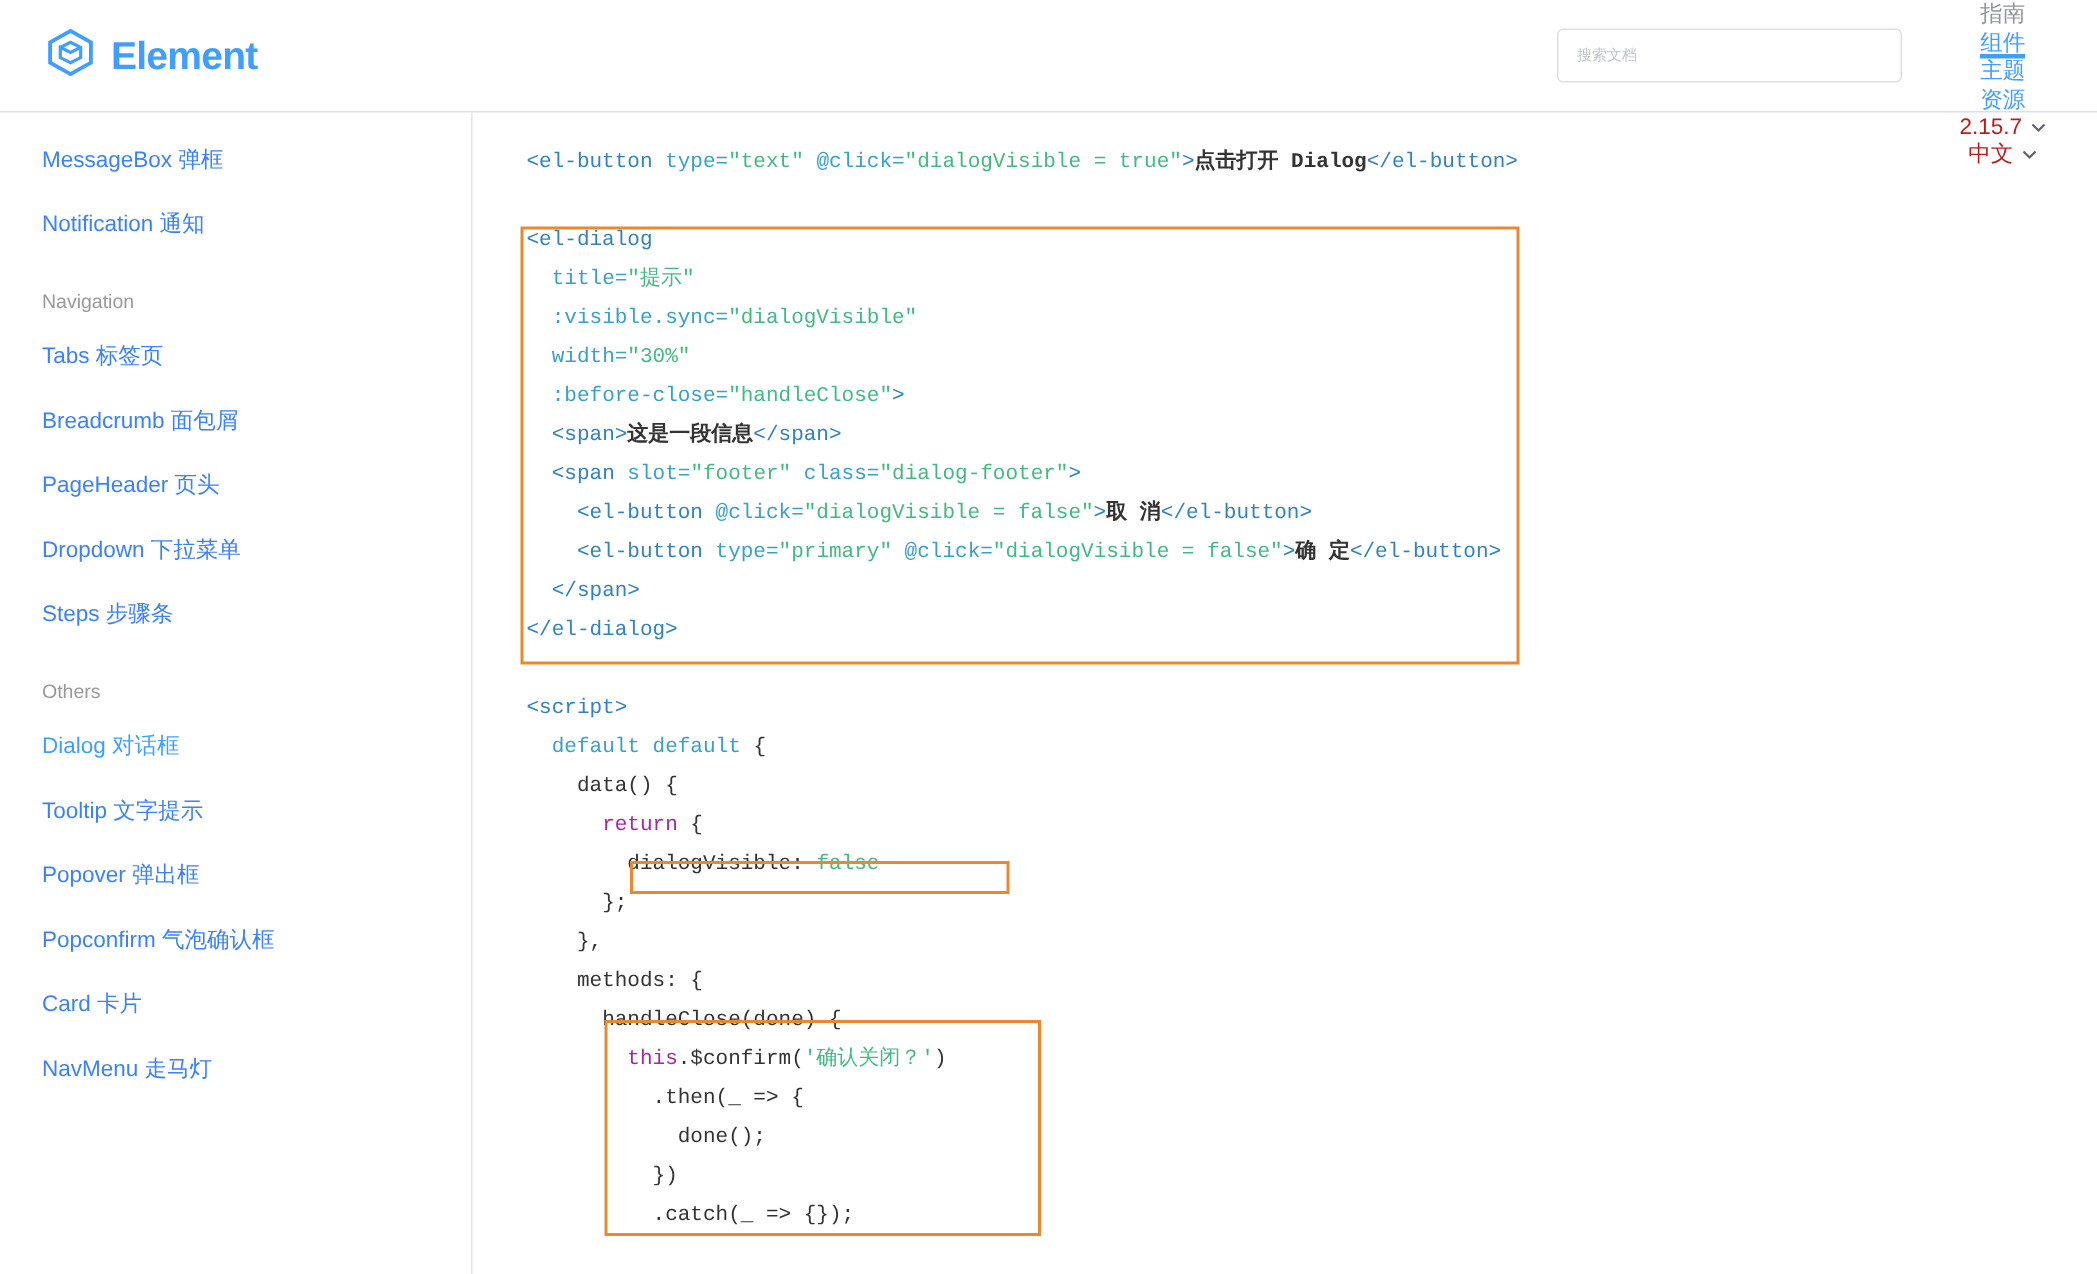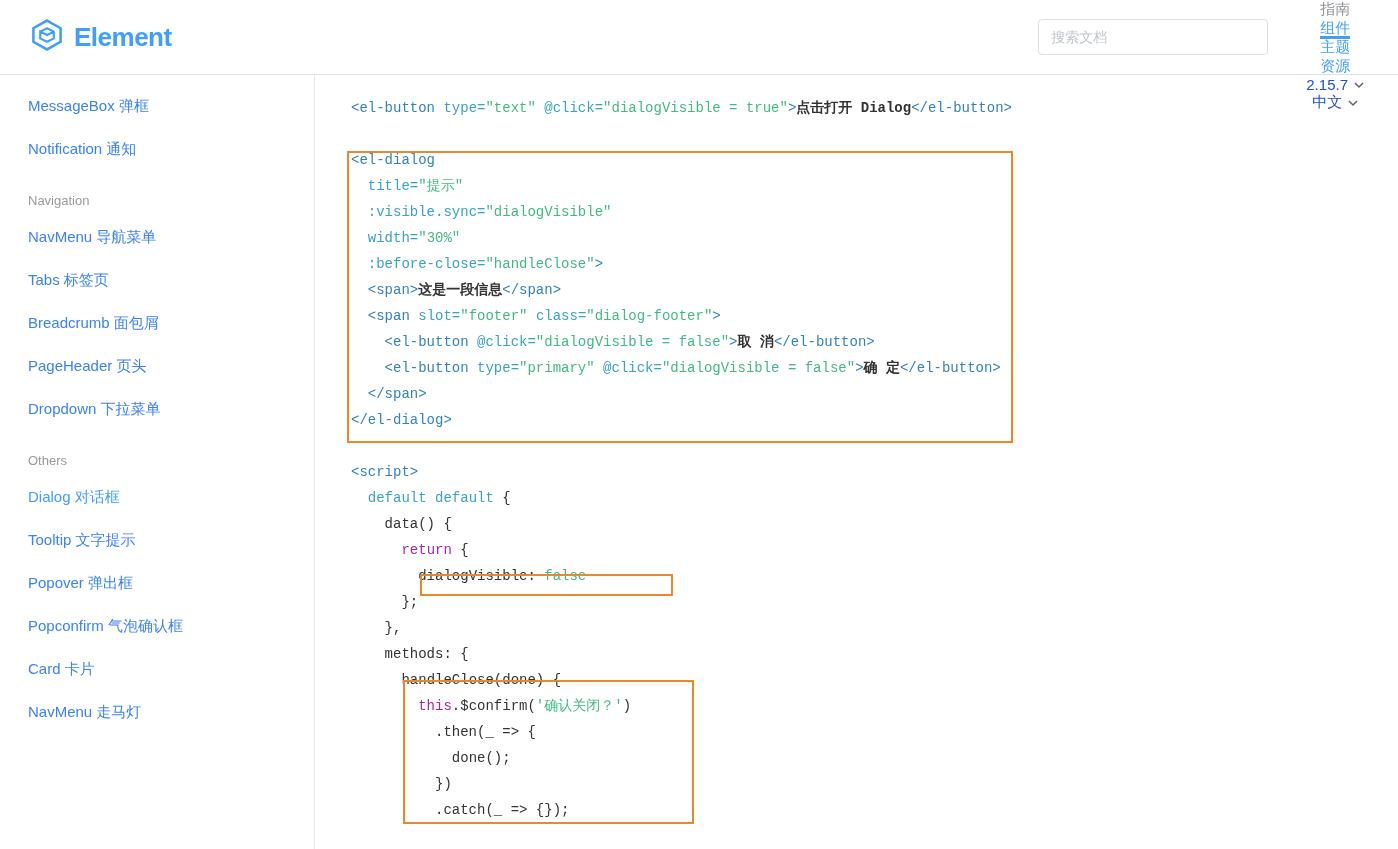--- a/index.html
+++ b/index.html
@@ -20,40 +20,40 @@
   }
   .logo { display: flex; align-items: center; gap: 10px; cursor: pointer; }
   .logo-text { font-size: 26px; font-weight: 600; color: #409eff; letter-spacing: -0.5px; }
   .spacer { flex: 1; }
   .search-wrap { margin-right: 28px; }
   .search {
     width: 230px; height: 36px;
     border: 1px solid #dcdfe6;
     border-radius: 4px;
     padding: 0 12px;
-    font-size: 14px;
+    font-size: 10px;
     color: #606266;
     outline: none;
   }
   .search::placeholder { color: #c0c4cc; }
   .nav { display: flex; align-items: center; height: 100%; flex-direction: column; }
   .nav-item {
     font-size: 15px; color: #1f2f3d; padding: 0 22px;
     height: 75px; display: flex; align-items: center;
     cursor: pointer; position: relative;
   }
   .nav-item.muted { color: #909399; }
   .nav-item.link { color: #409eff; }
   .nav-item.active { color: #409eff; }
   .nav-item.active::after {
     content: ""; position: absolute; left: 22px; right: 22px; bottom: -1px;
     height: 3px; background: #409eff;
   }
   .divider { width: 1px; height: 22px; background: #dcdfe6; margin: 0 14px; }
-  .sel { display: flex; align-items: center; gap: 6px; color: #1d4ed8; font-size: 15px; cursor: pointer; padding: 0 10px; }
+  .sel { display: flex; align-items: center; gap: 6px; color: #b91c1c; font-size: 15px; cursor: pointer; padding: 0 10px; }
   .chev { width: 10px; height: 10px; }
   .chev svg { display:block; }
 
   
   .main { display: flex; }
   .sidebar {
     width: 315px; padding: 10px 0 40px 28px;
     border-right: 1px solid #e6e6e6;
     min-height: 800px;
   }
@@ -141,25 +141,25 @@
   </div>
 </div>
 
 <div class="main">
 
   <div class="sidebar">
     <div class="side-item">MessageBox 弹框</div>
     <div class="side-item">Notification 通知</div>
 
     <div class="side-group">Navigation</div>
-    <div class="side-item">NavMenu 导航菜单</div>
     <div class="side-item">Tabs 标签页</div>
     <div class="side-item">Breadcrumb 面包屑</div>
     <div class="side-item">PageHeader 页头</div>
     <div class="side-item">Dropdown 下拉菜单</div>
+    <div class="side-item">Steps 步骤条</div>
 
     <div class="side-group">Others</div>
     <div class="side-item active">Dialog 对话框</div>
     <div class="side-item">Tooltip 文字提示</div>
     <div class="side-item">Popover 弹出框</div>
     <div class="side-item">Popconfirm 气泡确认框</div>
     <div class="side-item">Card 卡片</div>
     <div class="side-item">NavMenu 走马灯</div>
   </div>
 

